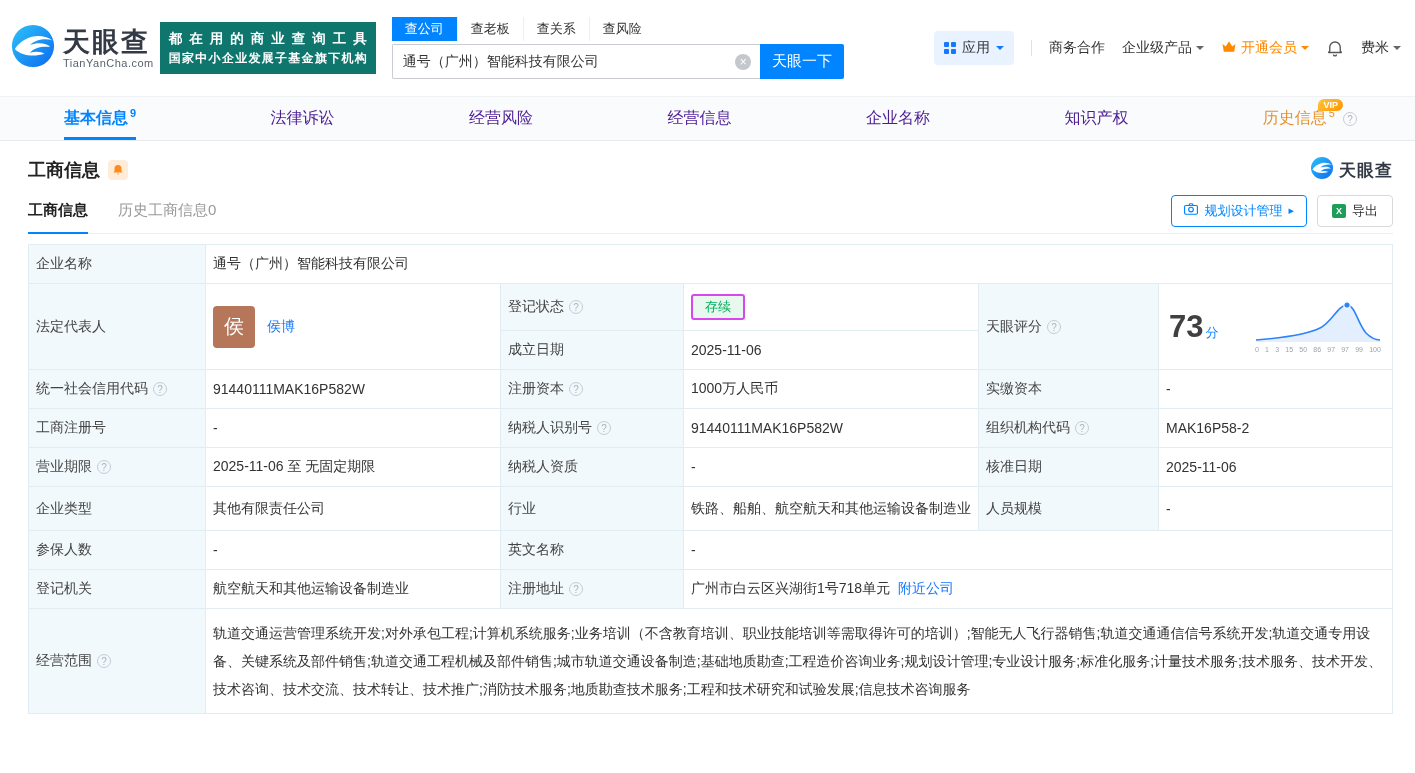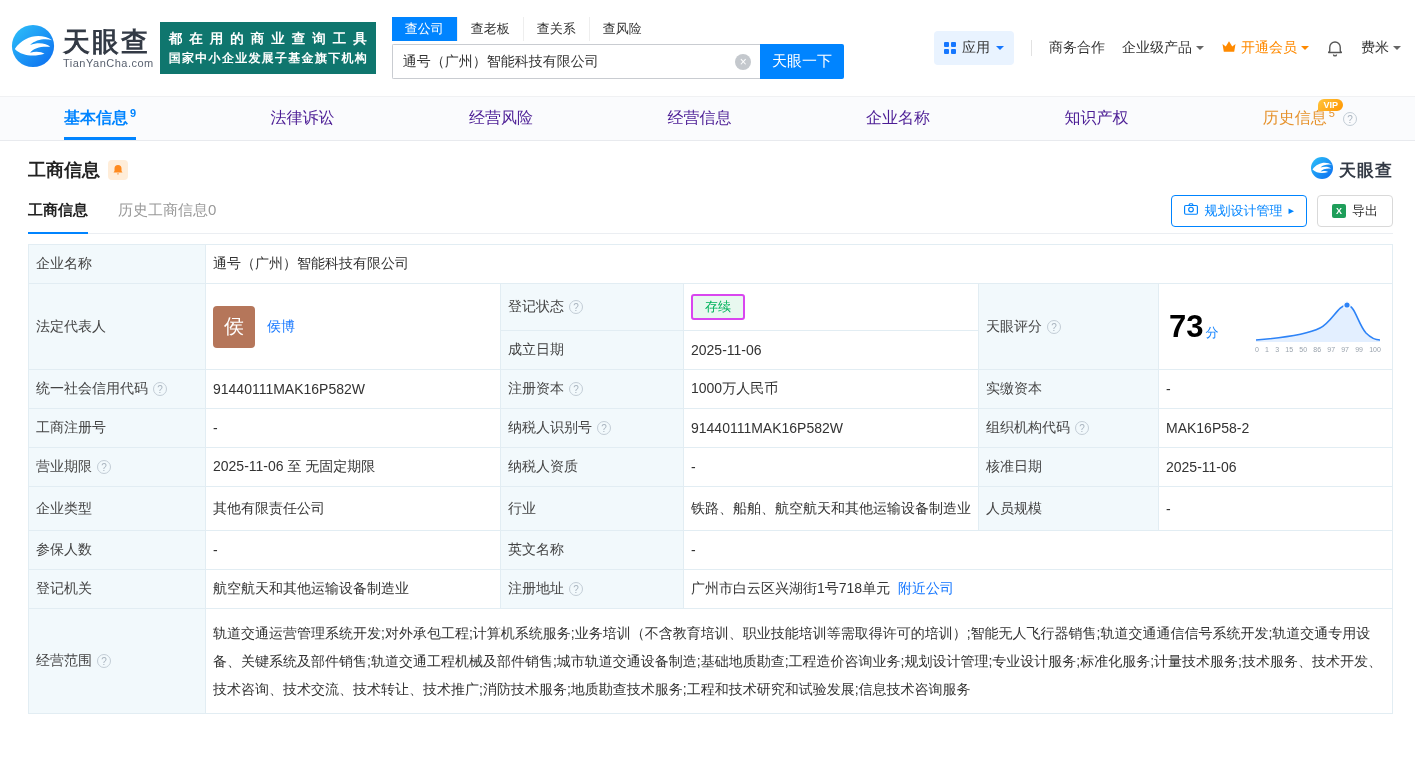--- a/index.html
+++ b/index.html
@@ -80,21 +80,21 @@
   tr.h64 td { height:44px; }
   .scope-text { line-height:28px; }
 
   .rep { display:flex; align-items:center; gap:12px; }
   .avatar { width:42px; height:42px; background:#b5765a; border-radius:4px; color:#fff; font-size:20px; display:flex; align-items:center; justify-content:center; cursor:pointer; }
   .link { color:#1677ff; text-decoration:none; cursor:pointer; }
   .badge-green { display:inline-block; background:#e8f8ef; border:2px solid #d946ef; color:#00b25b; font-size:13px; padding:2px 12px; border-radius:3px; }
 
   .score-cell { padding:6px 10px !important; }
   .score-wrap { display:flex; align-items:center; justify-content:space-between; gap:6px; }
-  .score-num { font-size:31px; color:#000000; font-weight:bold; line-height:34px; }
+  .score-num { font-size:31px; color:#404040; font-weight:bold; line-height:34px; }
   .score-unit { font-size:13px; color:#1584ff; margin-left:2px; }
   .score-chart { width:128px; }
   .ticks { display:flex; justify-content:space-between; font-size:7px; color:#9aa3ad; line-height:8px; padding:0 1px; }
 </style>
 </head>
 <body>
 
 <svg width="0" height="0" style="position:absolute">
   <defs>
     <linearGradient id="tyc-grad" x1="0" y1="0" x2="1" y2="1">

